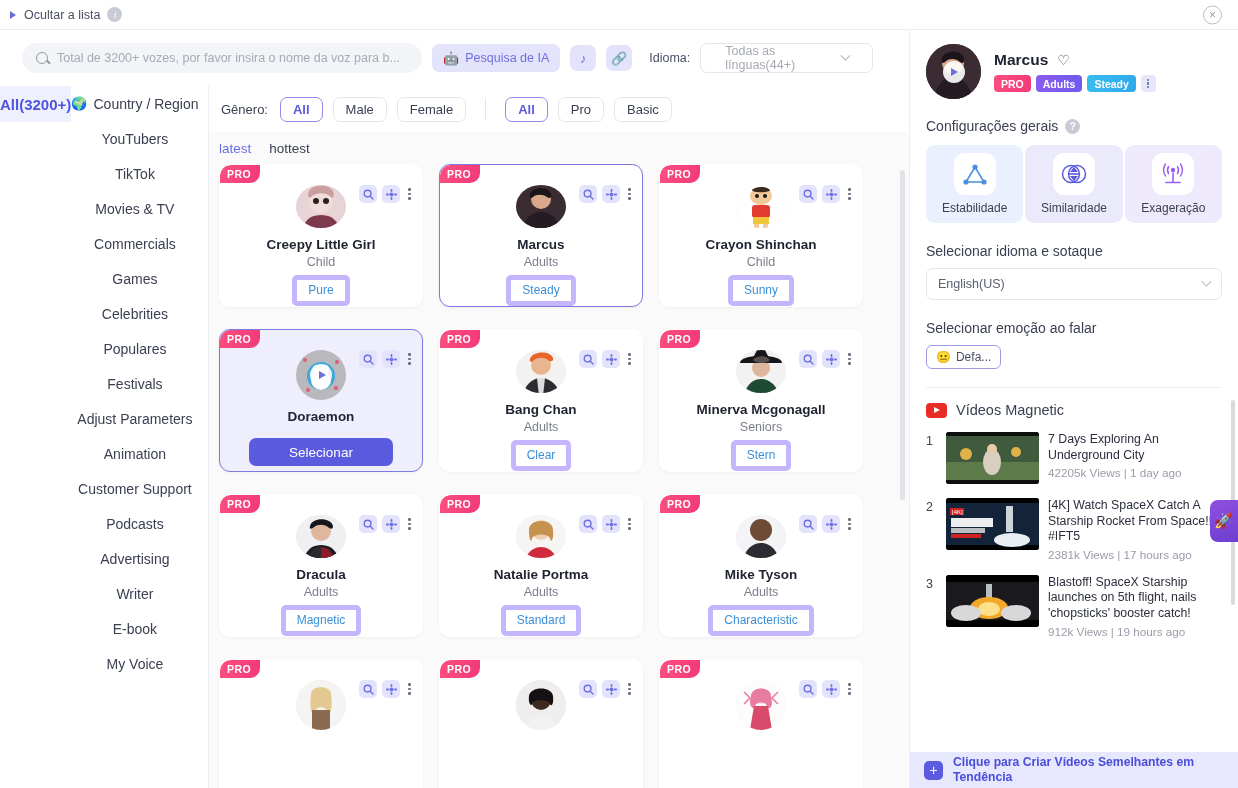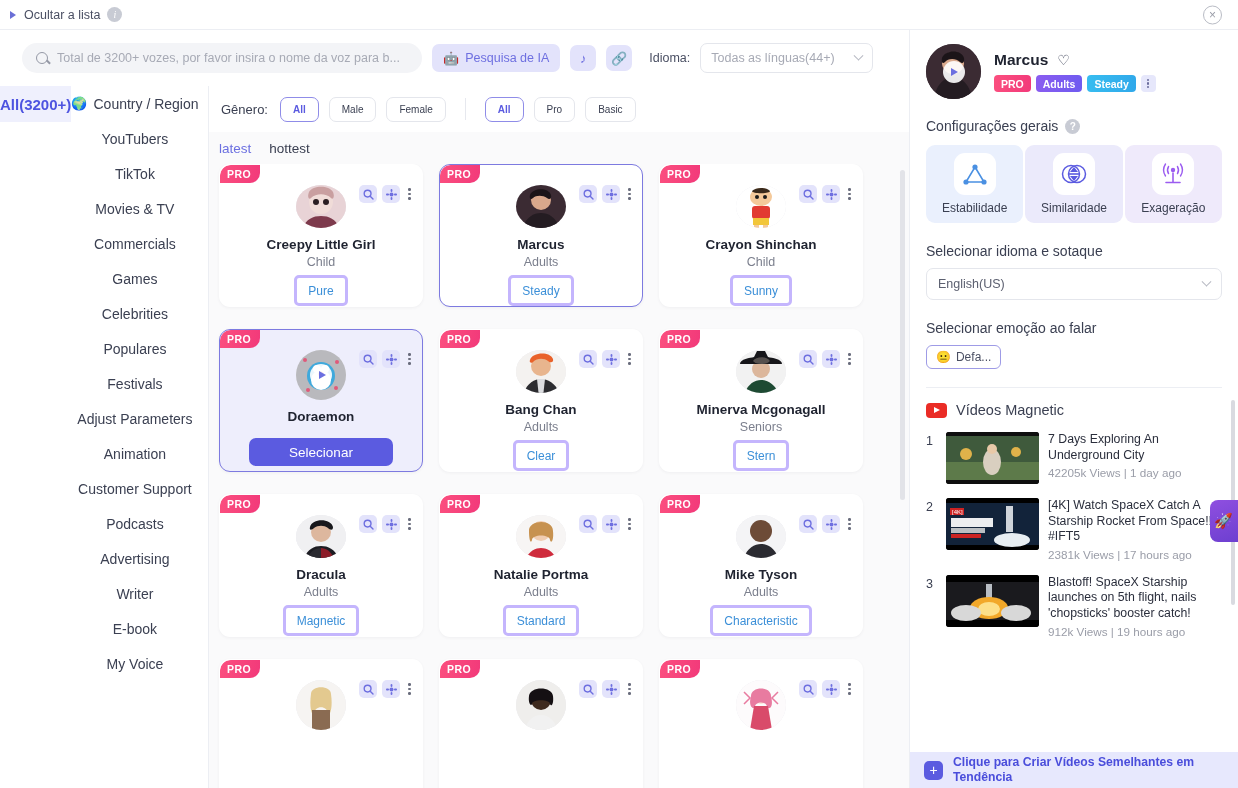--- a/index.html
+++ b/index.html
@@ -71,21 +71,21 @@
   .robot { font-size: 13px; }
   .sq-btn {
     width: 26px; height: 26px; border-radius: 7px; background: #e3e3fb;
     display: flex; align-items: center; justify-content: center; cursor: pointer;
     color: #6e6fe0; font-size: 13px;
   }
   .idioma-lbl { font-size: 12.5px; color: #4a4f63; margin-left: 7px; }
   .lang-select {
     width: 173px; height: 30px; border: 1px solid #e4e6ec; border-radius: 7px;
     display: flex; align-items: center; justify-content: space-between;
-    padding: 0 10px; font-size: 12.5px; color: #a7aab5; cursor: pointer;
+    padding: 0 24px; font-size: 12.5px; color: #a7aab5; cursor: pointer;
   }
   .chev-down {
     width: 7px; height: 7px; border-right: 1.5px solid #b4b7c1; border-bottom: 1.5px solid #b4b7c1;
     transform: rotate(45deg) translate(-2px,-2px);
   }
   .redtip {
     position: absolute; left: 526px; top: 76px;
     font-size: 18.5px; color: #e8131a; white-space: nowrap;
     font-family: "Liberation Sans", sans-serif;
   }
@@ -113,21 +113,21 @@
     flex: 1 1 auto; min-width: 0; display: flex; flex-direction: column;
     background: #fafafb; position: relative; overflow: hidden;
   }
   .filters {
     height: 46px; flex: 0 0 46px; display: flex; align-items: center; gap: 10px;
     padding-left: 12px; background: #fff;
   }
   .filters-lbl { font-size: 13px; color: #3b4052; margin-right: 2px; }
   .pill {
     height: 25px; min-width: 33px; padding: 0 12px; border-radius: 7px;
-    border: 1px solid #e4e6ec; background: #fff; font-size: 10px; color: #3b4052;
+    border: 1px solid #e4e6ec; background: #fff; font-size: 13px; color: #3b4052;
     display: flex; align-items: center; justify-content: center; cursor: pointer;
   }
   .pill.active { border-color: #8f8ce8; color: #5b5be0; font-weight: bold; }
   .divider-v { width: 1px; height: 22px; background: #e6e8ee; margin: 0 9px; }
 
   .sorts { height: 32px; flex: 0 0 32px; display: flex; align-items: center; gap: 18px; padding-left: 10px; background:#fafafb; }
   .sort { font-size: 13.5px; color: #3b4052; cursor: pointer; }
   .sort.active { color: #6b6fe0; }
 
   .cardsscroll { flex: 1 1 auto; overflow: hidden; position: relative; padding: 0 16px 0 10px; }
@@ -169,21 +169,21 @@
   .play-circle {
     width: 22px; height: 22px; border-radius: 50%; background: rgba(255,255,255,.9);
     display: flex; align-items: center; justify-content: center;
   }
   .play-tri { width:0;height:0;border-left:7px solid #6b6fe0;border-top:4.5px solid transparent;border-bottom:4.5px solid transparent; margin-left:2px;}
 
   .card-name { margin-top: 9px; font-size: 13.5px; font-weight: bold; color: #1f2330; text-align:center; }
   .card-age { margin-top: 3px; font-size: 12.5px; color: #7b7f8d; }
   .card-tag {
     margin-top: 6px; height: 35px; padding: 0 11px; border-radius: 5px;
-    border: 3px solid #c4b5fd; color: #3b8fd8; font-size: 12px;
+    border: 5px solid #c4b5fd; color: #3b8fd8; font-size: 12px;
     display: flex; align-items: center; justify-content: center;
   }
   .select-btn {
     margin-top: 14px; height: 28px; width: 144px; border-radius: 7px;
     background: #5b5be0; color: #fff; font-size: 13.5px;
     display: flex; align-items: center; justify-content: center; cursor: pointer;
   }
 
   .vscroll { position: absolute; right: 4px; top: 6px; width: 5px; height: 330px; background: #e2e3e8; border-radius: 3px; }
 

